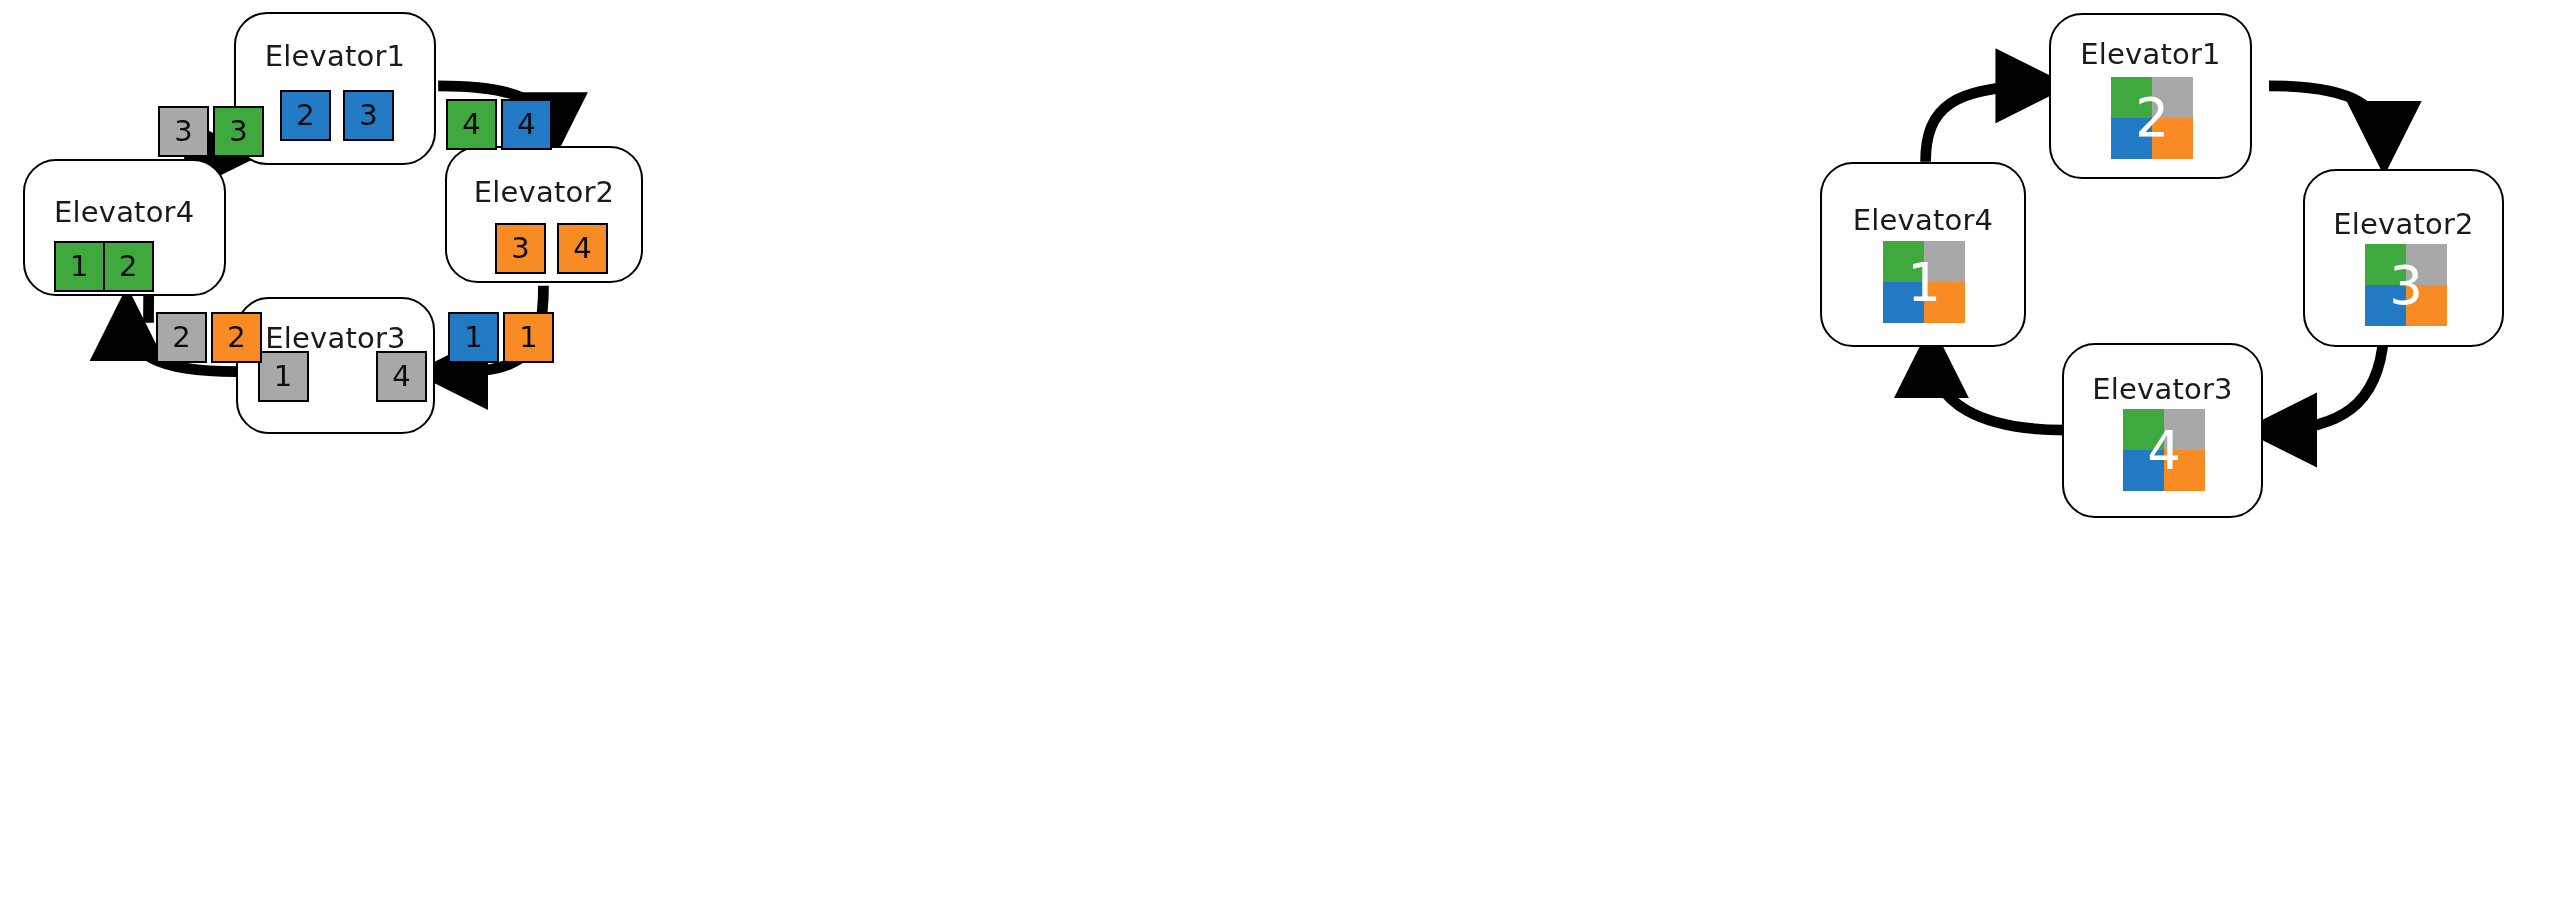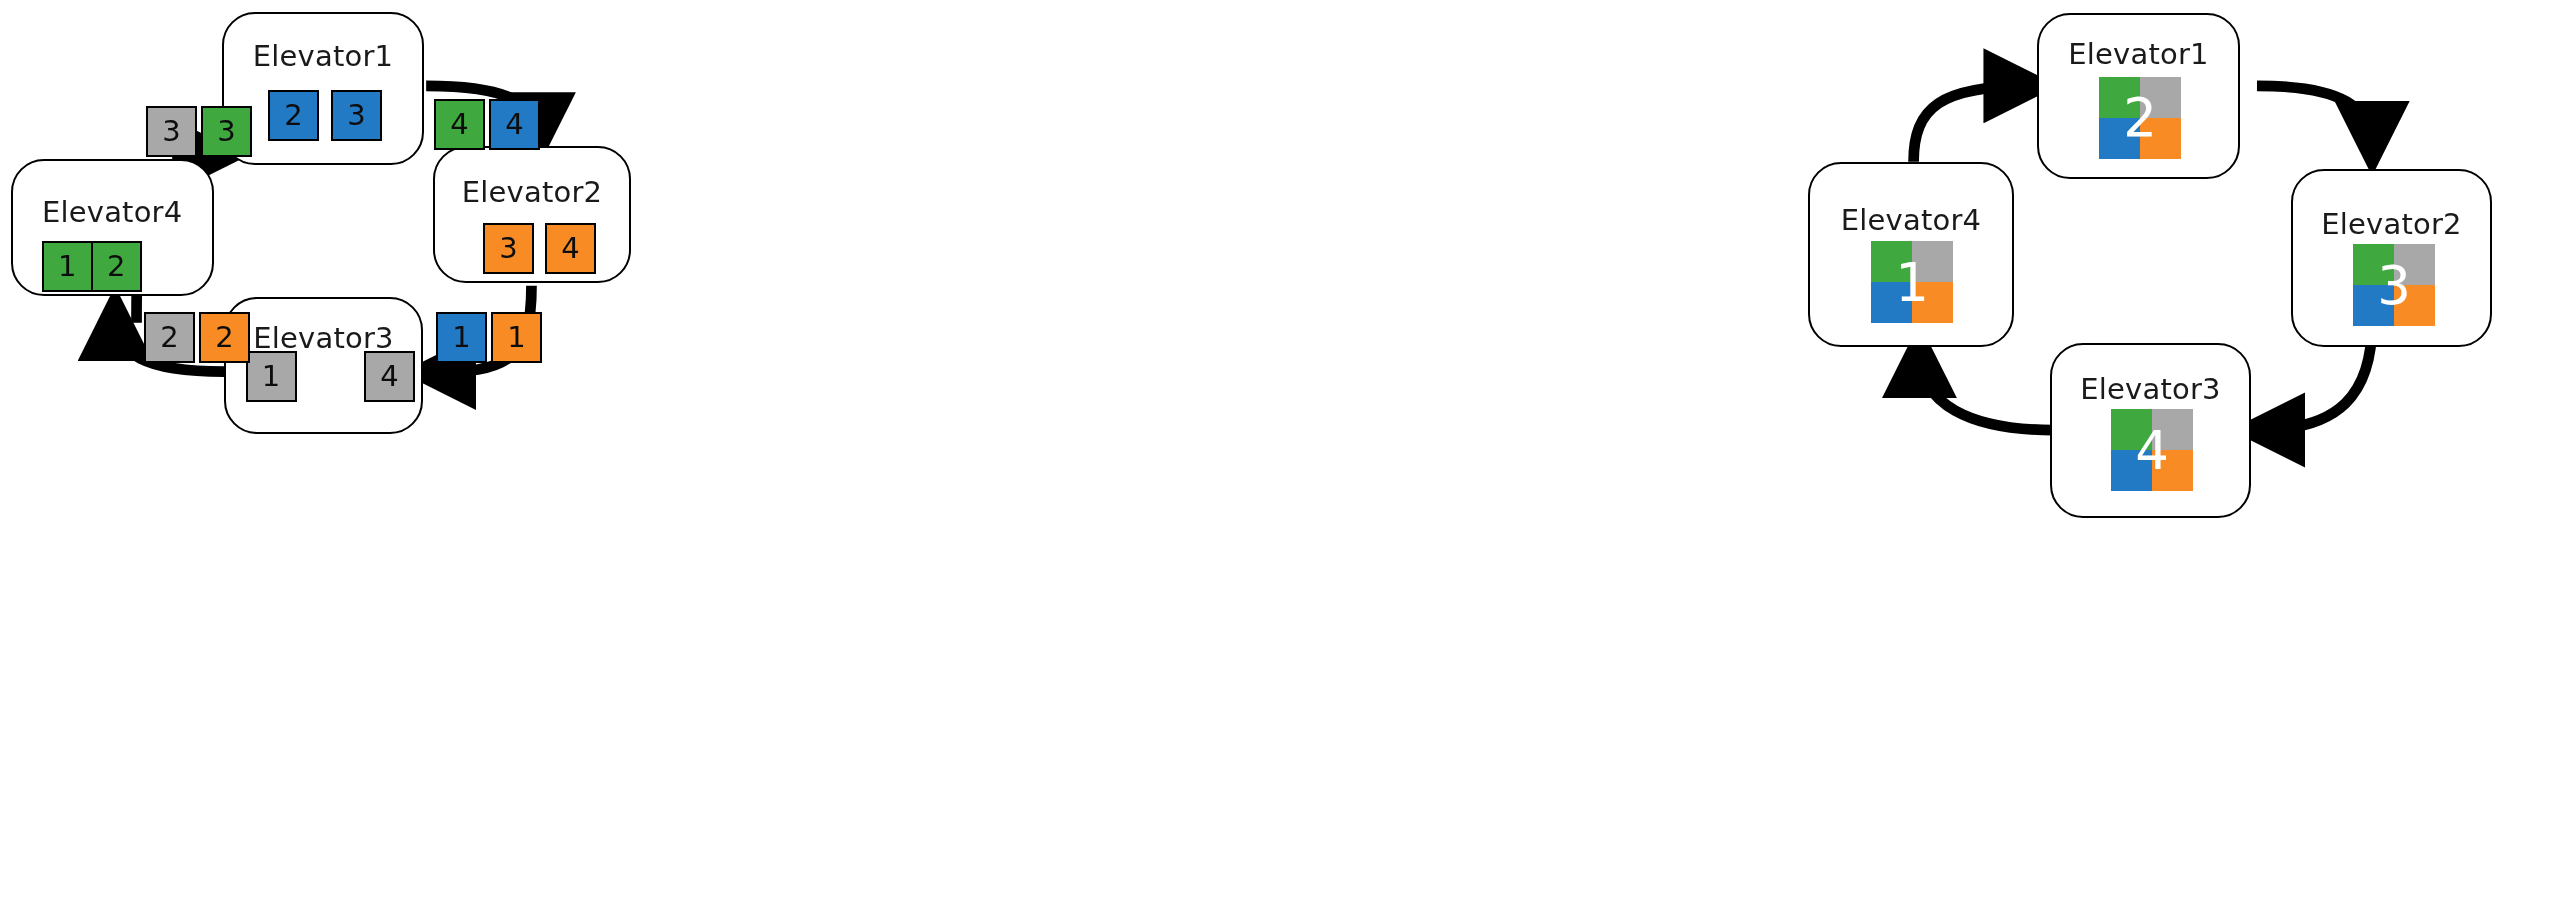--- a/index.html
+++ b/index.html
@@ -14,20 +14,21 @@
     position: relative;
     width: 2576px;
     height: 901px;
     background: #ffffff;
     overflow: hidden;
   }
   .diagram {
     position: absolute;
     top: 0;
     height: 901px;
+    margin-left: 12px;
   }
   #diagram-left  { left: 0px;    width: 1297px; }
   #diagram-right { left: 1297px; width: 1279px; }
 
   .svg-layer {
     position: absolute;
     left: 0; top: 0;
     width: 100%;
     height: 100%;
     pointer-events: none;

